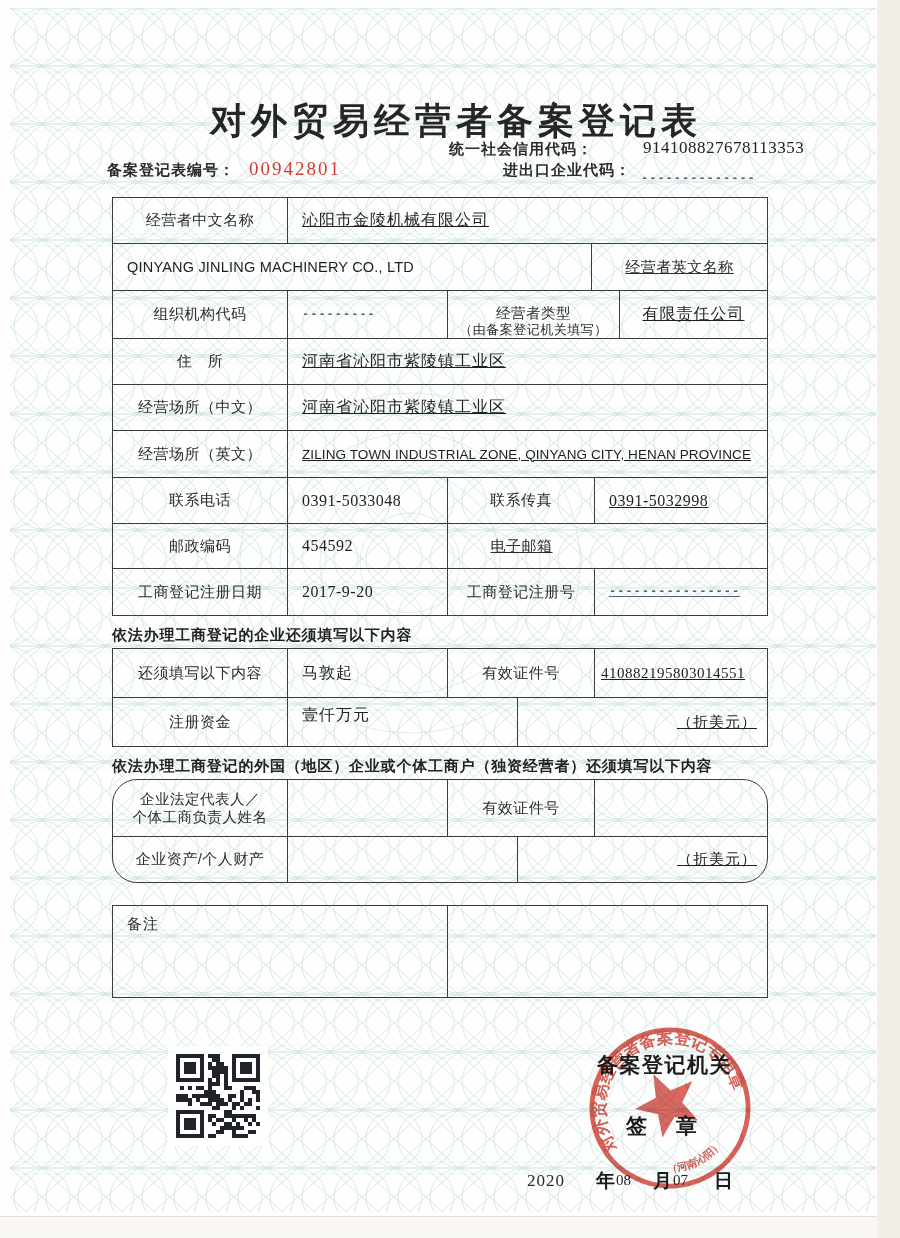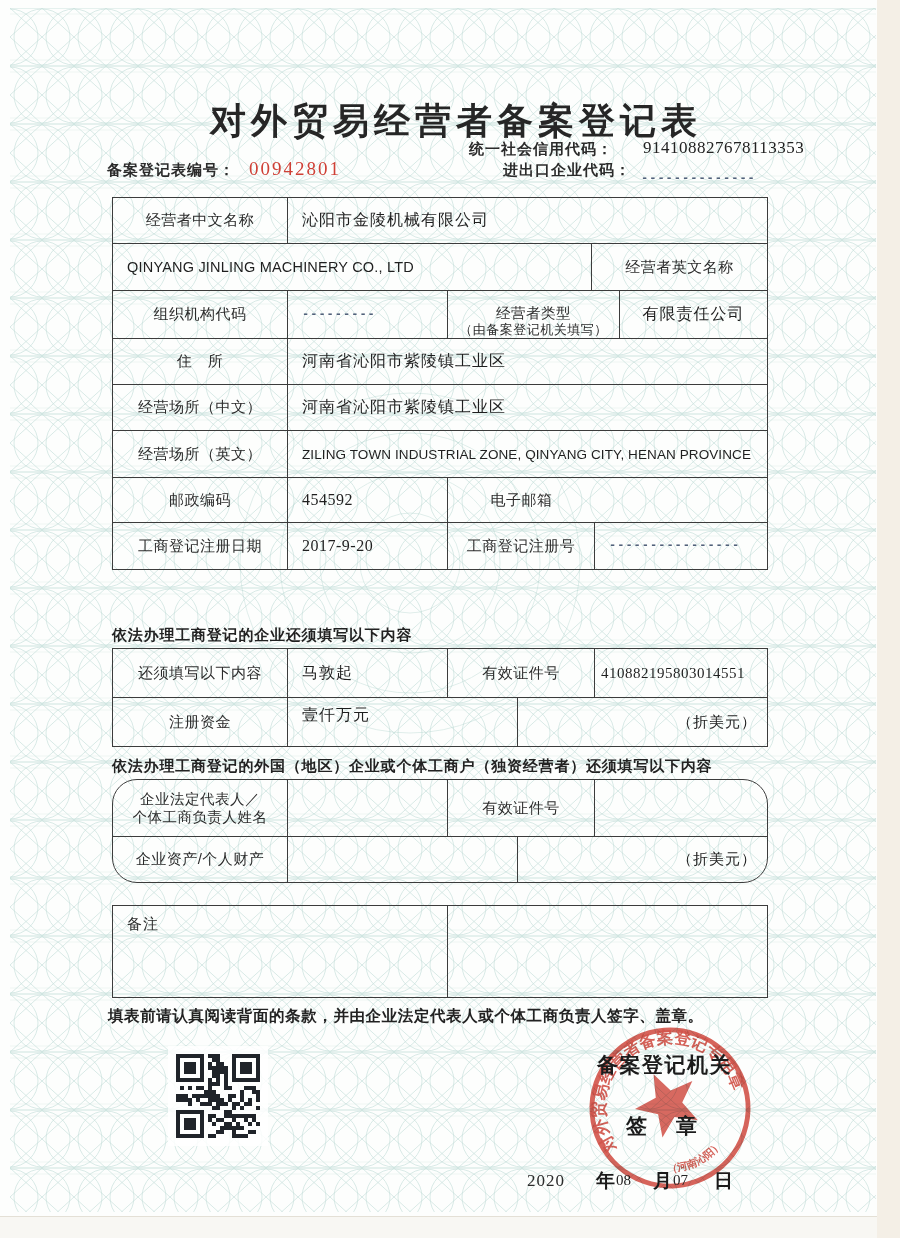--- a/index.html
+++ b/index.html
@@ -10,21 +10,21 @@
   .title{font-size:36px;font-weight:bold;letter-spacing:5px;color:#262626;white-space:nowrap;}
   .hlabel{font-size:15px;font-weight:bold;letter-spacing:1px;color:#2b2b2b;white-space:nowrap;}
   .serifnum{font-family:"Liberation Serif",serif;}
   .credit-val{font-size:17px;letter-spacing:0.5px;color:#222;}
   .regno-val{font-size:19px;letter-spacing:2px;color:#cf4036;}
   .dashes{font-family:"Liberation Mono",monospace;font-weight:bold;font-size:12px;color:#51617a;letter-spacing:1px;white-space:nowrap;}
   .tbl{position:absolute;left:112px;width:656px;border:1.4px solid #3c3c3c;box-sizing:border-box;background:transparent;}
   .tr{display:flex;border-bottom:1.1px solid #3c3c3c;box-sizing:border-box;}
   .tr:last-child{border-bottom:none;}
   .td{border-right:1.1px solid #3c3c3c;box-sizing:border-box;display:flex;align-items:center;overflow:hidden;}
-  .td:last-child{border-right:none;}
+  .td:last-child{border-right:none;text-decoration:underline;}
   .lbl{justify-content:center;text-align:center;font-size:15px;letter-spacing:0.5px;line-height:1.25;}
   .val{padding-left:14px;}
   .val-cn{font-family:"Liberation Serif",serif;font-size:16px;color:#1f1f1f;letter-spacing:1px;}
   .val-en{font-size:14.5px;color:#1f1f1f;letter-spacing:0.2px;}
   .val-en-sm{font-size:13.5px;color:#1f1f1f;letter-spacing:0.1px;}
   .val-num{font-family:"Liberation Serif",serif;font-size:16px;color:#1f1f1f;letter-spacing:0.5px;}
   .val-mono{font-family:"Liberation Mono",monospace;font-size:13.5px;color:#1f1f1f;}
   .right{justify-content:flex-end;padding-right:10px;padding-left:0;}
   .sechdr{font-size:15px;font-weight:bold;letter-spacing:0.8px;color:#222;white-space:nowrap;}
   .footnote{font-size:15.5px;font-weight:bold;letter-spacing:0.6px;color:#222;white-space:nowrap;}
@@ -60,21 +60,21 @@
     <g stroke="#a9cfc8" fill="none" opacity="0.35" stroke-width="1">
       <circle cx="400" cy="555" r="170"></circle>
         <circle cx="400" cy="555" r="130"></circle>
       <circle cx="400" cy="555" r="90"></circle>
         <circle cx="400" cy="555" r="50"></circle>
     </g>
   </svg>
 
   <div class="abs title" style="left:210px;top:97px;">对外贸易经营者备案登记表</div>
 
-  <div class="abs hlabel" style="left:449px;top:140px;margin-left:20px;">统一社会信用代码：</div>
+  <div class="abs hlabel" style="left:449px;top:140px;">统一社会信用代码：</div>
   <div class="abs credit-val serifnum" style="left:643px;top:138px;">914108827678113353</div>
 
   <div class="abs hlabel" style="left:107px;top:161px;">备案登记表编号：</div>
   <div class="abs regno-val serifnum" style="left:249px;top:158px;">00942801</div>
 
   <div class="abs hlabel" style="left:503px;top:161px;">进出口企业代码：</div>
   <div class="abs dashes" style="left:641px;top:172px;">--------------</div>
 
   <div class="tbl" style="top:197px;">
     <div class="tr" style="height:46px;">
@@ -98,20 +98,26 @@
       <div class="td lbl" style="width:175px;">住　所</div>
       <div class="td val val-cn" style="flex:1;">河南省沁阳市紫陵镇工业区</div>
     </div>
     <div class="tr" style="height:46px;">
       <div class="td lbl" style="width:175px;">经营场所（中文）</div>
       <div class="td val val-cn" style="flex:1;">河南省沁阳市紫陵镇工业区</div>
     </div>
     <div class="tr" style="height:47px;">
       <div class="td lbl" style="width:175px;">经营场所（英文）</div>
       <div class="td val val-en-sm" style="flex:1;">ZILING TOWN INDUSTRIAL ZONE, QINYANG CITY, HENAN PROVINCE</div>
+    </div>
+    <div class="tr" style="height:46px;">
+      <div class="td lbl" style="width:175px;">联系电话</div>
+      <div class="td val val-num" style="width:160px;">0391-5033048</div>
+      <div class="td lbl" style="width:147px;">联系传真</div>
+      <div class="td val val-num" style="flex:1;">0391-5032998</div>
     </div>
     <div class="tr" style="height:45px;">
       <div class="td lbl" style="width:175px;">邮政编码</div>
       <div class="td val val-num" style="width:160px;">454592</div>
       <div class="td lbl" style="width:147px;">电子邮箱</div>
     </div>
     <div class="tr" style="height:46px;">
       <div class="td lbl" style="width:175px;">工商登记注册日期</div>
       <div class="td val val-num" style="width:160px;">2017-9-20</div>
       <div class="td lbl" style="width:147px;">工商登记注册号</div>
@@ -154,21 +160,20 @@
     </div>
   </div>
 
   <div class="tbl" style="top:905px;height:93px;">
     <div class="tr" style="height:100%;border-bottom:none;">
       <div class="td remark-lbl" style="width:335px;">备注</div>
       <div class="td" style="flex:1;"></div>
     </div>
   </div>
 
-  <div class="abs footnote" style="left:108px;top:1006px;">填表前请认真阅读背面的条款，并由企业法定代表人或个体工商负责人签字、盖章。</div>
 
   <svg id="qr" class="abs" style="left:168px;top:1046px;" width="100" height="100" viewBox="0 0 25 25">
       <rect x="0" y="0" width="25" height="25" fill="#ffffff" fill-opacity="0.85"></rect>
       <rect x="2" y="2" width="1" height="1" fill="#20242a"></rect>
       <rect x="3" y="2" width="1" height="1" fill="#20242a"></rect>
       <rect x="4" y="2" width="1" height="1" fill="#20242a"></rect>
       <rect x="5" y="2" width="1" height="1" fill="#20242a"></rect>
       <rect x="6" y="2" width="1" height="1" fill="#20242a"></rect>
       <rect x="7" y="2" width="1" height="1" fill="#20242a"></rect>
       <rect x="8" y="2" width="1" height="1" fill="#20242a"></rect>

